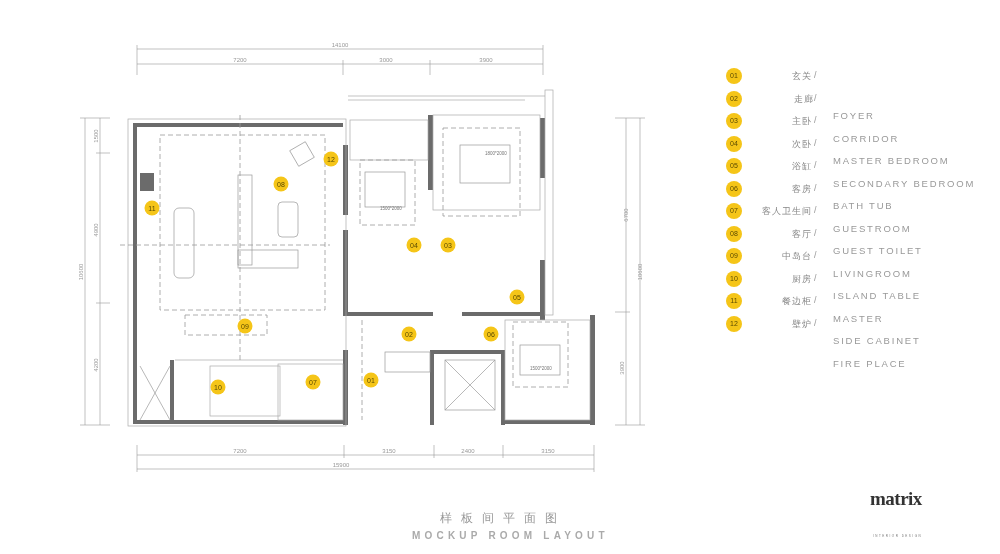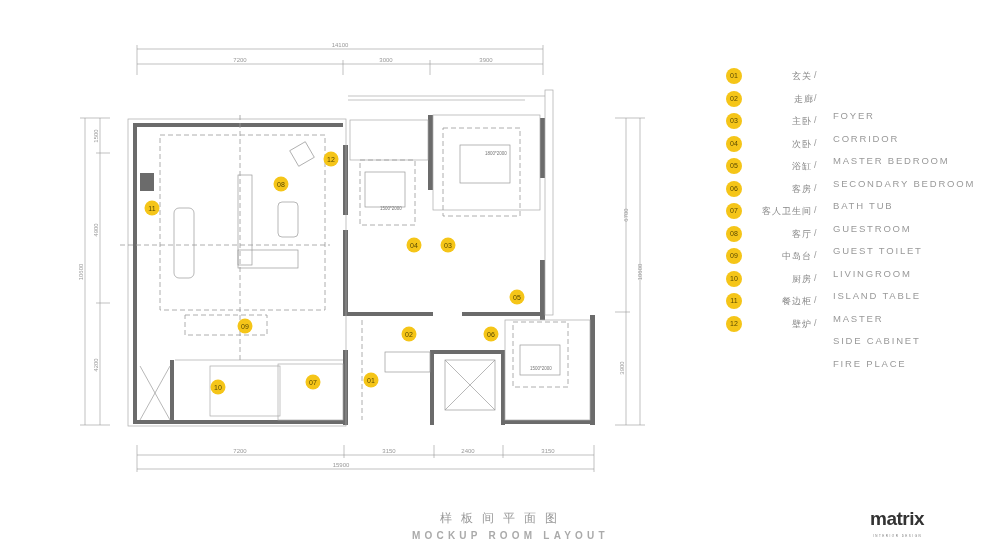--- a/index.html
+++ b/index.html
@@ -9,21 +9,21 @@
   .badge-svg{fill:#f5c518;}
   .badge-txt{font-size:7px;fill:#5a4a00;font-family:"Liberation Sans",sans-serif;text-anchor:middle;dominant-baseline:central;}
   .legend{position:absolute;left:726px;top:66px;width:270px;}
   .legend-row{position:relative;height:22.5px;}
   .legend-badge{position:absolute;left:0;top:2px;width:16px;height:16px;border-radius:50%;background:#f5c518;color:#5a4a00;font-size:7px;line-height:16px;text-align:center;}
   .legend-cn{position:absolute;right:185px;top:4px;font-size:9px;color:#888;letter-spacing:1px;white-space:nowrap;}
   .legend-sep{position:absolute;left:88px;top:4px;font-size:9px;color:#999;}
   .legend-en{position:absolute;left:107px;top:4px;font-size:9.5px;color:#999;letter-spacing:1.8px;white-space:nowrap;margin-top:40px;}
   .title-cn{position:absolute;left:440px;top:510px;font-size:12px;color:#999;letter-spacing:9px;}
   .title-en{position:absolute;left:412px;top:530px;font-size:10px;color:#aaa;letter-spacing:4.2px;font-weight:bold;}
-  .logo{position:absolute;left:870px;top:508px;font-size:19px;font-weight:bold;color:#333;letter-spacing:-0.5px;font-family:Liberation Sans, sans-serif;}
+  .logo{position:absolute;left:870px;top:488px;font-size:19px;font-weight:bold;color:#333;letter-spacing:-0.5px;font-family:Liberation Serif, serif;}
   .logo-sub{position:absolute;left:873px;top:534px;font-size:3px;color:#777;letter-spacing:1.5px;}
 </style>
 </head>
 <body>
 
 <svg id="plan" width="720" height="500" viewBox="0 0 720 500">
 
   <g stroke="#999" stroke-width="0.6" fill="none">
     <line x1="137" y1="49" x2="543" y2="49"></line>
     <line x1="137" y1="64" x2="543" y2="64"></line>

